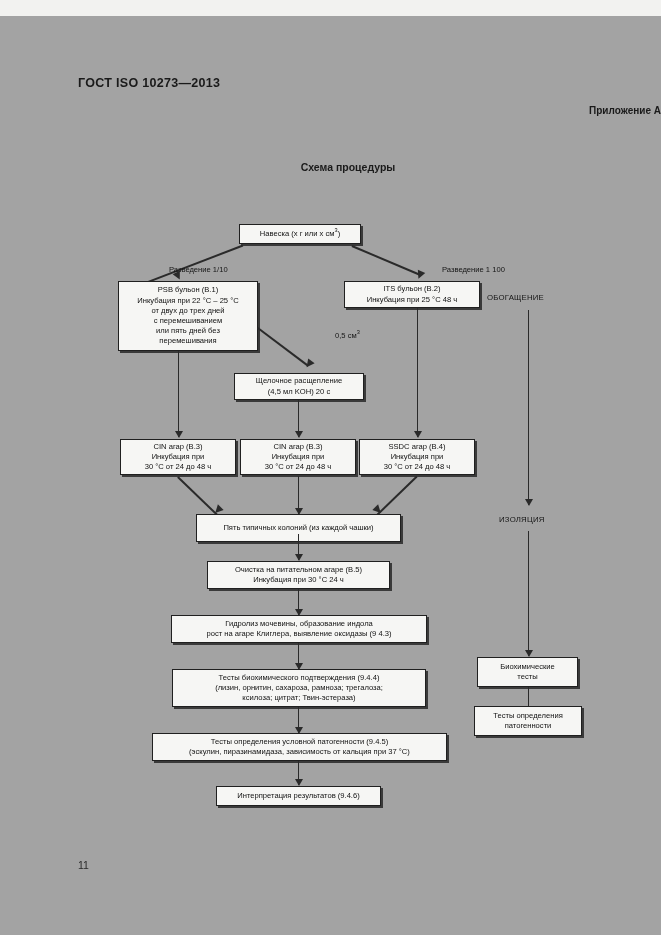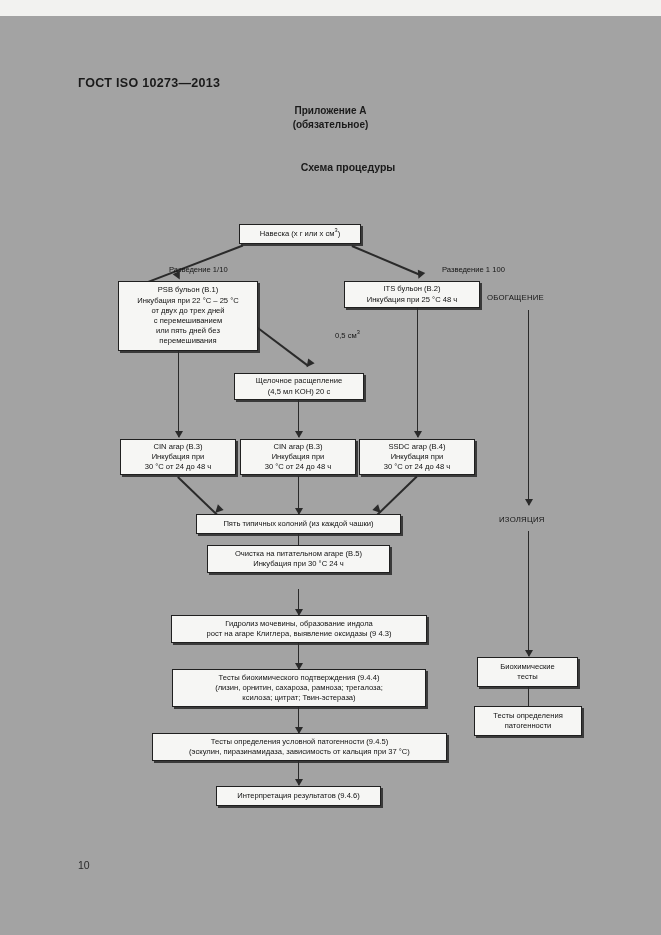--- a/index.html
+++ b/index.html
@@ -24,21 +24,21 @@
     left:78px; top:60px;
     font-size:12.5px;
     font-weight:bold;
     color:#1a1a1a;
     letter-spacing:.3px;
   }
   .annex{
     position:absolute;
     left:0; top:88px;
     width:661px;
-    text-align:center;
+    text-align:right;
     font-size:10px;
     font-weight:bold;
     color:#1a1a1a;
     line-height:13.5px;
     box-sizing:border-box;
   }
   .scheme-title{
     position:absolute;
     left:0; top:145px;
     width:661px;
@@ -123,21 +123,20 @@
 </style>
 </head>
 <body>
 
 <div id="page">
 
   <div class="std-header">ГОСТ ISO 10273—2013</div>
 
   <div class="annex">
     <div>Приложение А</div>
-    <div>(обязательное)</div>
   </div>
 
   <div class="scheme-title">Схема процедуры</div>
 
   <div class="box shadow" style="left:239px; top:208px; width:122px; height:20px;">
     <div class="box-inner">Навеска (x г или x см<sup>3</sup>)</div>
   </div>
 
   <div class="diag" style="left:243px; top:229px; width:116px; transform:rotate(159deg);"></div>
   <div class="diag-head" style="left:174px; top:256px; transform:rotate(-26deg);"></div>
@@ -200,28 +199,28 @@
 
   <div class="diag" style="left:178px; top:460px; width:56px; transform:rotate(44deg);"></div>
   <div class="diag-head" style="left:214px; top:490px; transform:rotate(44deg);"></div>
 
   <div class="vline" style="left:298px; top:460px; height:38px;"></div>
   <div class="arrowhead" style="left:294.7px; top:492px;"></div>
 
   <div class="diag" style="left:417px; top:460px; width:56px; transform:rotate(136deg);"></div>
   <div class="diag-head" style="left:374px; top:490px; transform:rotate(-44deg);"></div>
 
-  <div class="box shadow" style="left:196px; top:498px; width:205px; height:20px;">
+  <div class="box shadow" style="left:196px; top:498px; width:205px; height:28px;">
     <div class="box-inner">Пять типичных колоний (из каждой чашки)</div>
   </div>
 
   <div class="vline" style="left:298px; top:518px; height:26px;"></div>
   <div class="arrowhead" style="left:294.7px; top:538px;"></div>
 
-  <div class="box shadow" style="left:207px; top:529px; width:183px; height:28px;">
+  <div class="box shadow" style="left:207px; top:545px; width:183px; height:28px;">
     <div class="box-inner">Очистка на питательном агаре (B.5)
 Инкубация при 30 °C 24 ч</div>
   </div>
 
   <div class="vline" style="left:298px; top:573px; height:26px;"></div>
   <div class="arrowhead" style="left:294.7px; top:593px;"></div>
 
   <div class="box shadow" style="left:171px; top:599px; width:256px; height:28px;">
     <div class="box-inner">Гидролиз мочевины, образование индола
 рост на агаре Клиглера, выявление оксидазы (9 4.3)</div>
@@ -267,15 +266,15 @@
   </div>
 
   <div class="vline" style="left:528px; top:671px; height:46px;"></div>
   <div class="arrowhead" style="left:524.7px; top:711px;"></div>
 
   <div class="box shadow" style="left:474px; top:690px; width:108px; height:30px;">
     <div class="box-inner">Тесты определения
 патогенности</div>
   </div>
 
-  <div class="page-num">10</div>
+  <div class="page-num">11</div>
 
 </div>
 
 </body></html>

